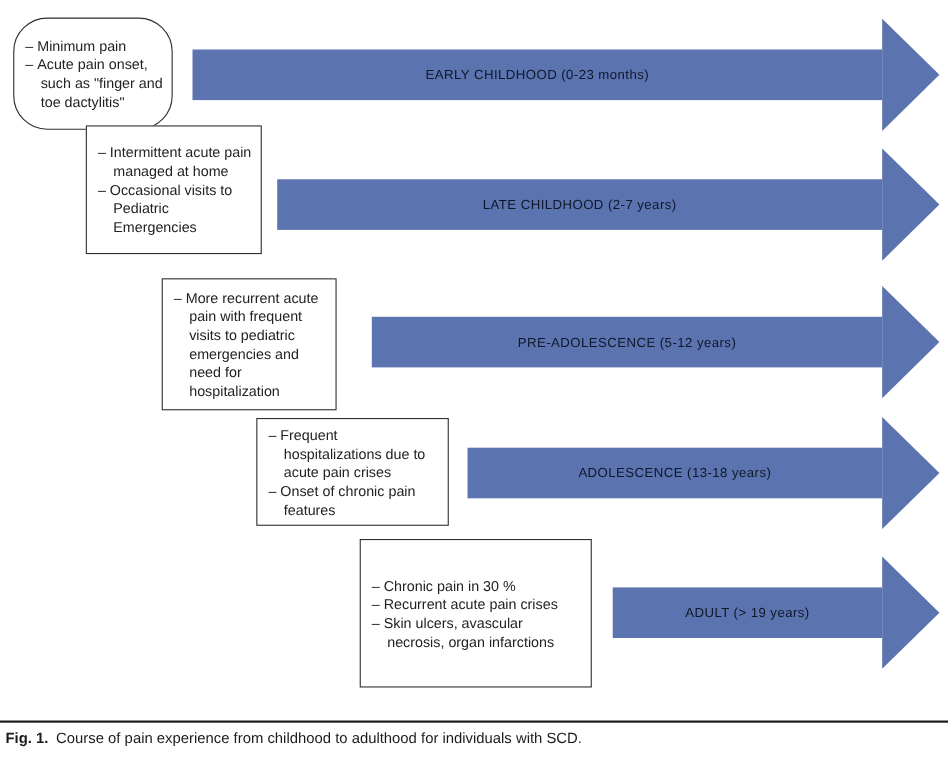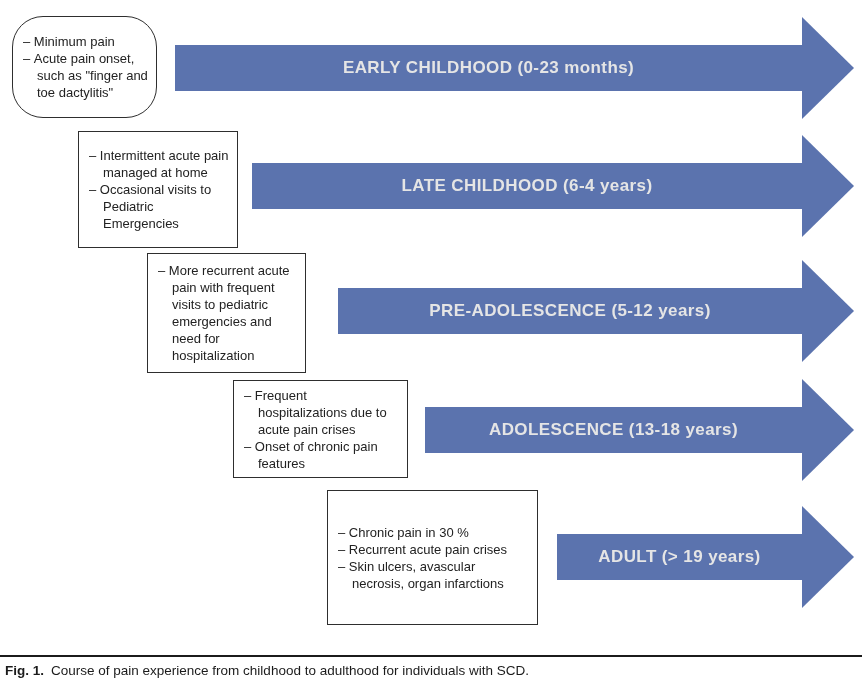--- a/index.html
+++ b/index.html
@@ -28,39 +28,39 @@
   .note-box li::before{content:"\2013\00A0";}
   .shaft{
     position:absolute;
     height:46px;
     background:var(--arrow-color);
     display:flex;
     align-items:center;
     justify-content:center;
   }
   .shaft .arrow-label{
-    color:#e5e5e5;
-    font-weight:bold;
-    font-size:17px;
+    color:#0f172a;
+    font-weight:normal;
+    font-size:12px;
     letter-spacing:0.4px;
     white-space:nowrap;
   }
   .head{
     position:absolute;
     width:0;height:0;
     border-top:51px solid transparent;
     border-bottom:51px solid transparent;
     border-left:52px solid var(--arrow-color);
     left:802px;
   }
   
   .r0 .note-box{left:12px;top:16px;width:145px;height:102px;border-radius:31px;}
   .r0 .shaft{left:175px;top:45px;width:627px;}
   .r0 .head{top:17px;}
-  .r1 .note-box{left:78px;top:131px;width:160px;height:117px;}
+  .r1 .note-box{left:78px;top:114px;width:160px;height:117px;}
   .r1 .shaft{left:252px;top:163px;width:550px;}
   .r1 .head{top:135px;}
   .r2 .note-box{left:147px;top:253px;width:159px;height:120px;}
   .r2 .shaft{left:338px;top:288px;width:464px;}
   .r2 .head{top:260px;}
   .r3 .note-box{left:233px;top:380px;width:175px;height:98px;}
   .r3 .shaft{left:425px;top:407px;width:377px;}
   .r3 .head{top:379px;}
   .r4 .note-box{left:327px;top:490px;width:211px;height:135px;}
   .r4 .shaft{left:557px;top:534px;width:245px;}
@@ -99,21 +99,21 @@
   </div>
 
   <div class="row r1">
     <div class="note-box">
       <ul>
         <li>Intermittent acute pain managed at home</li>
         <li>Occasional visits to Pediatric Emergencies</li>
       </ul>
     </div>
     <div class="shaft">
-      <span class="arrow-label">LATE CHILDHOOD (6-4 years)</span>
+      <span class="arrow-label">LATE CHILDHOOD (2-7 years)</span>
     </div>
     <div class="head"></div>
   </div>
 
   <div class="row r2">
     <div class="note-box">
       <ul>
         <li>More recurrent acute pain with frequent visits to pediatric emergencies and need for hospitalization</li>
       </ul>
     </div>

